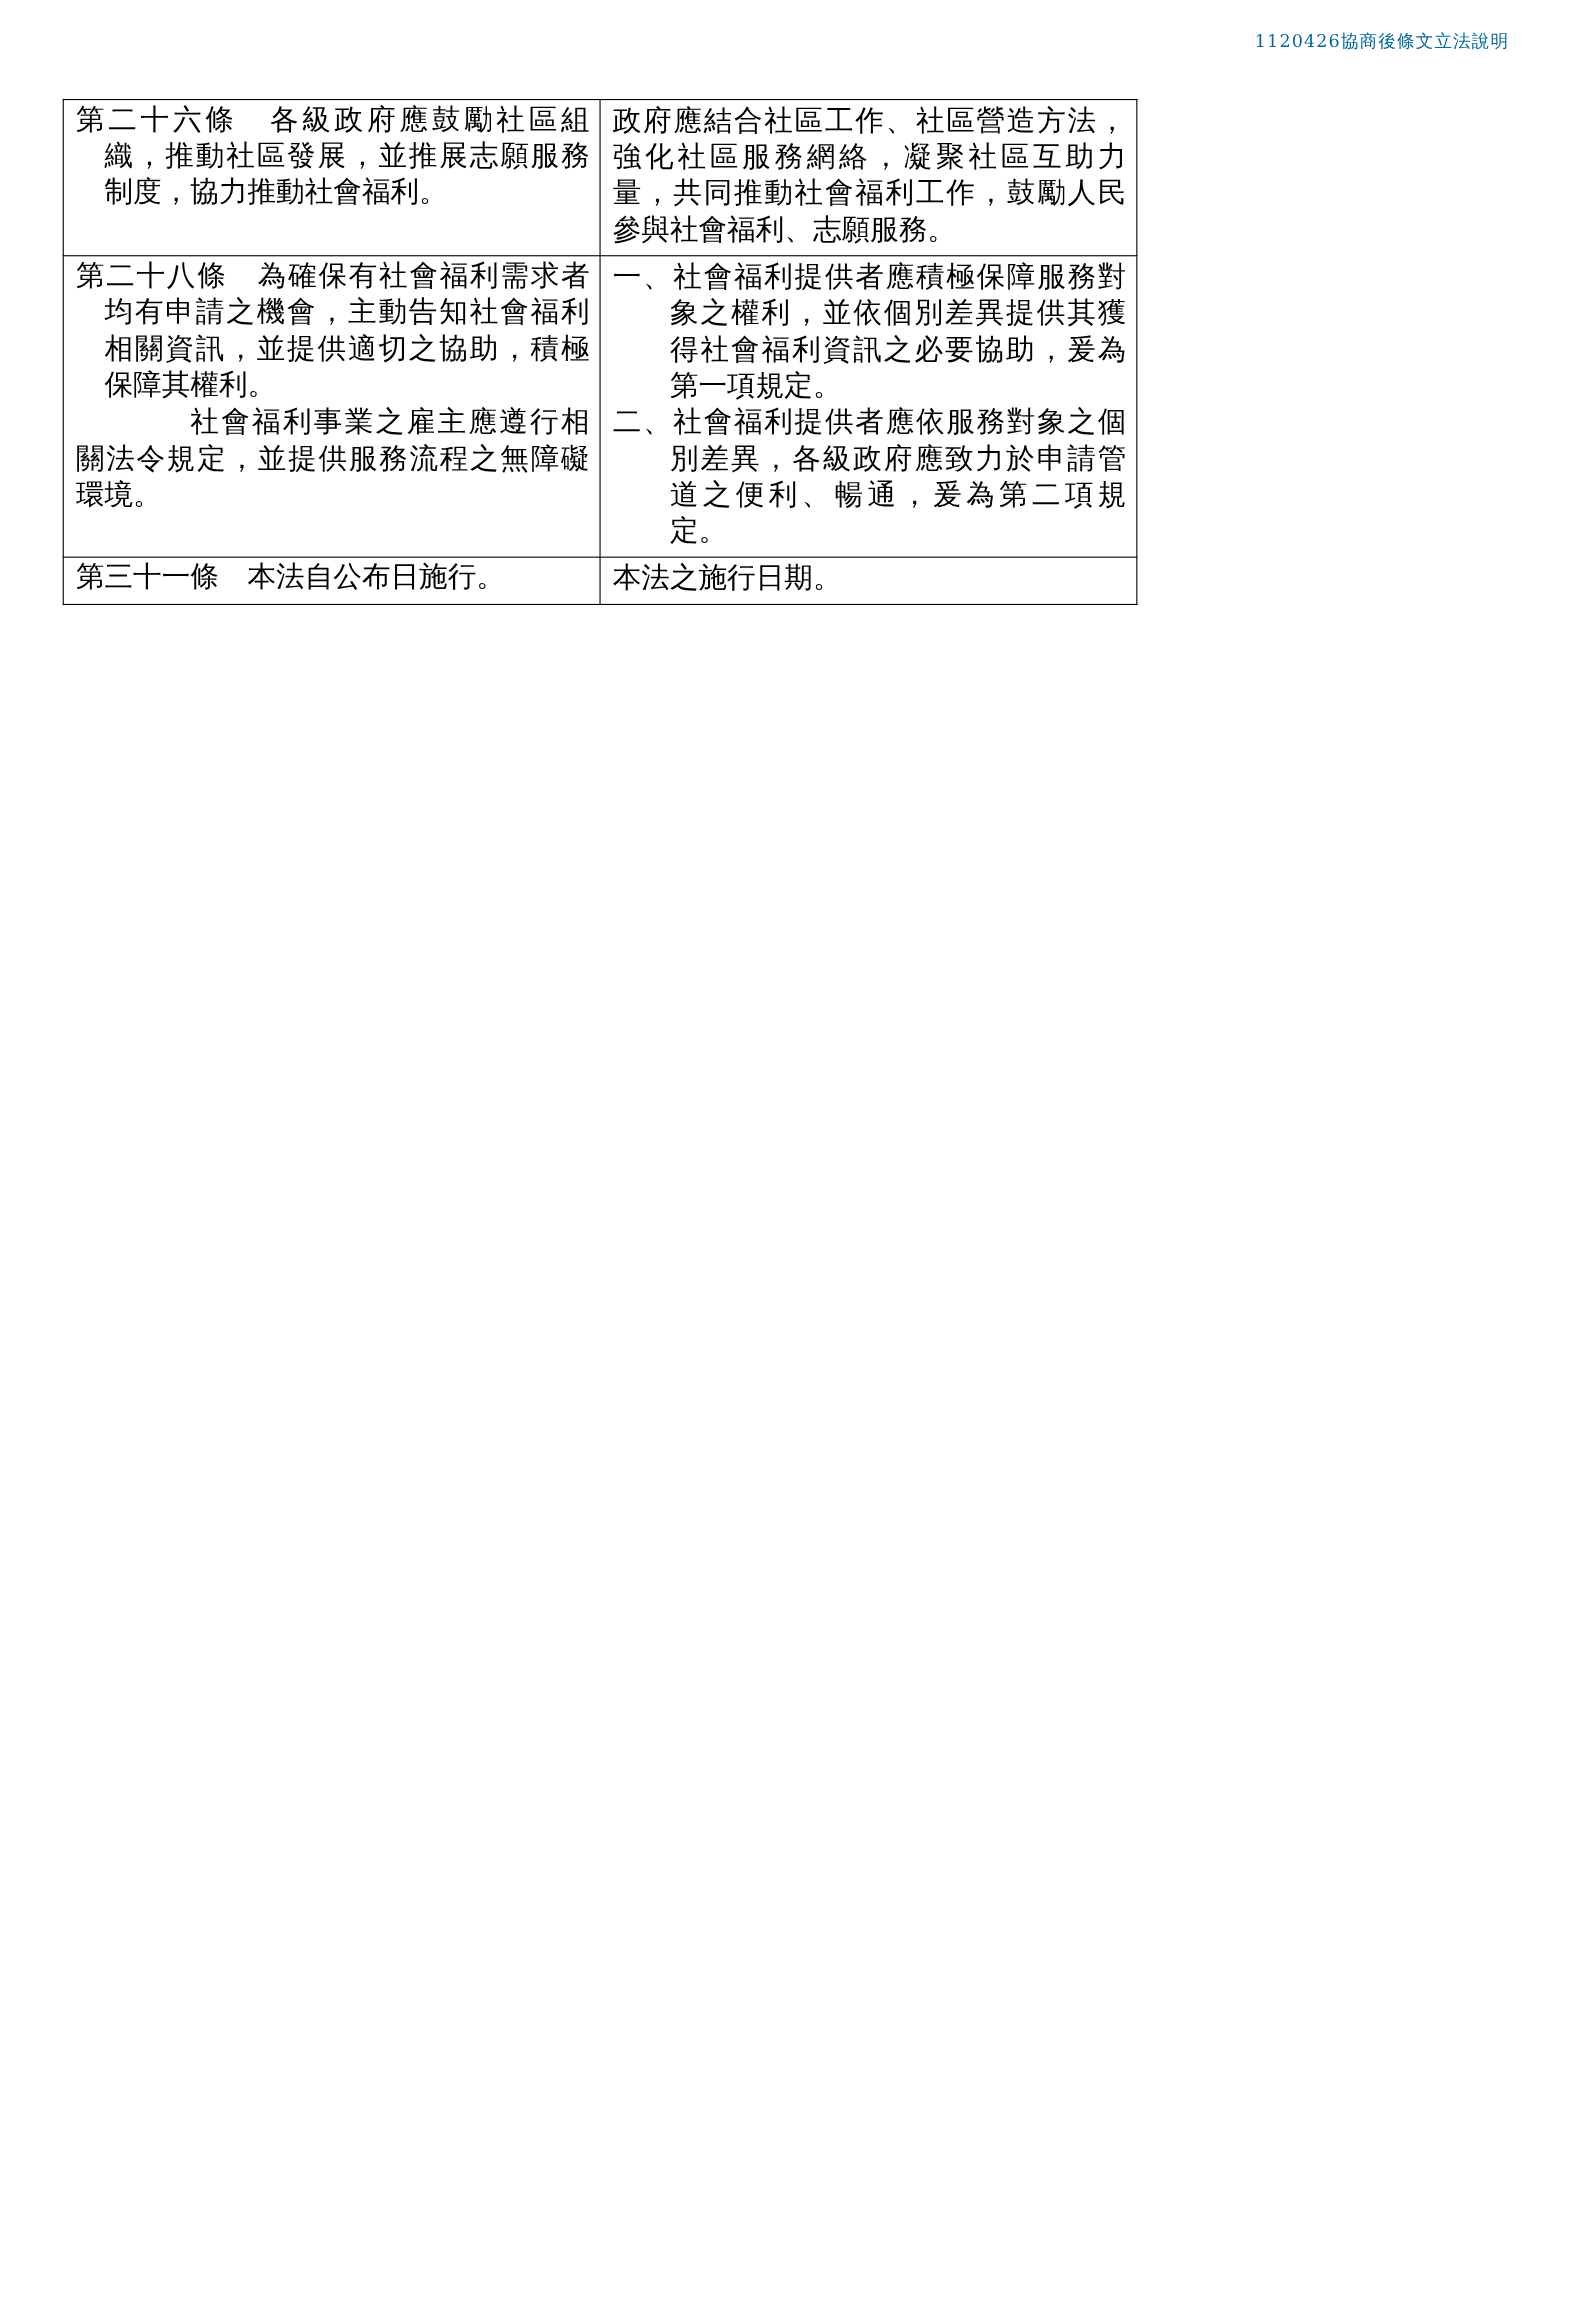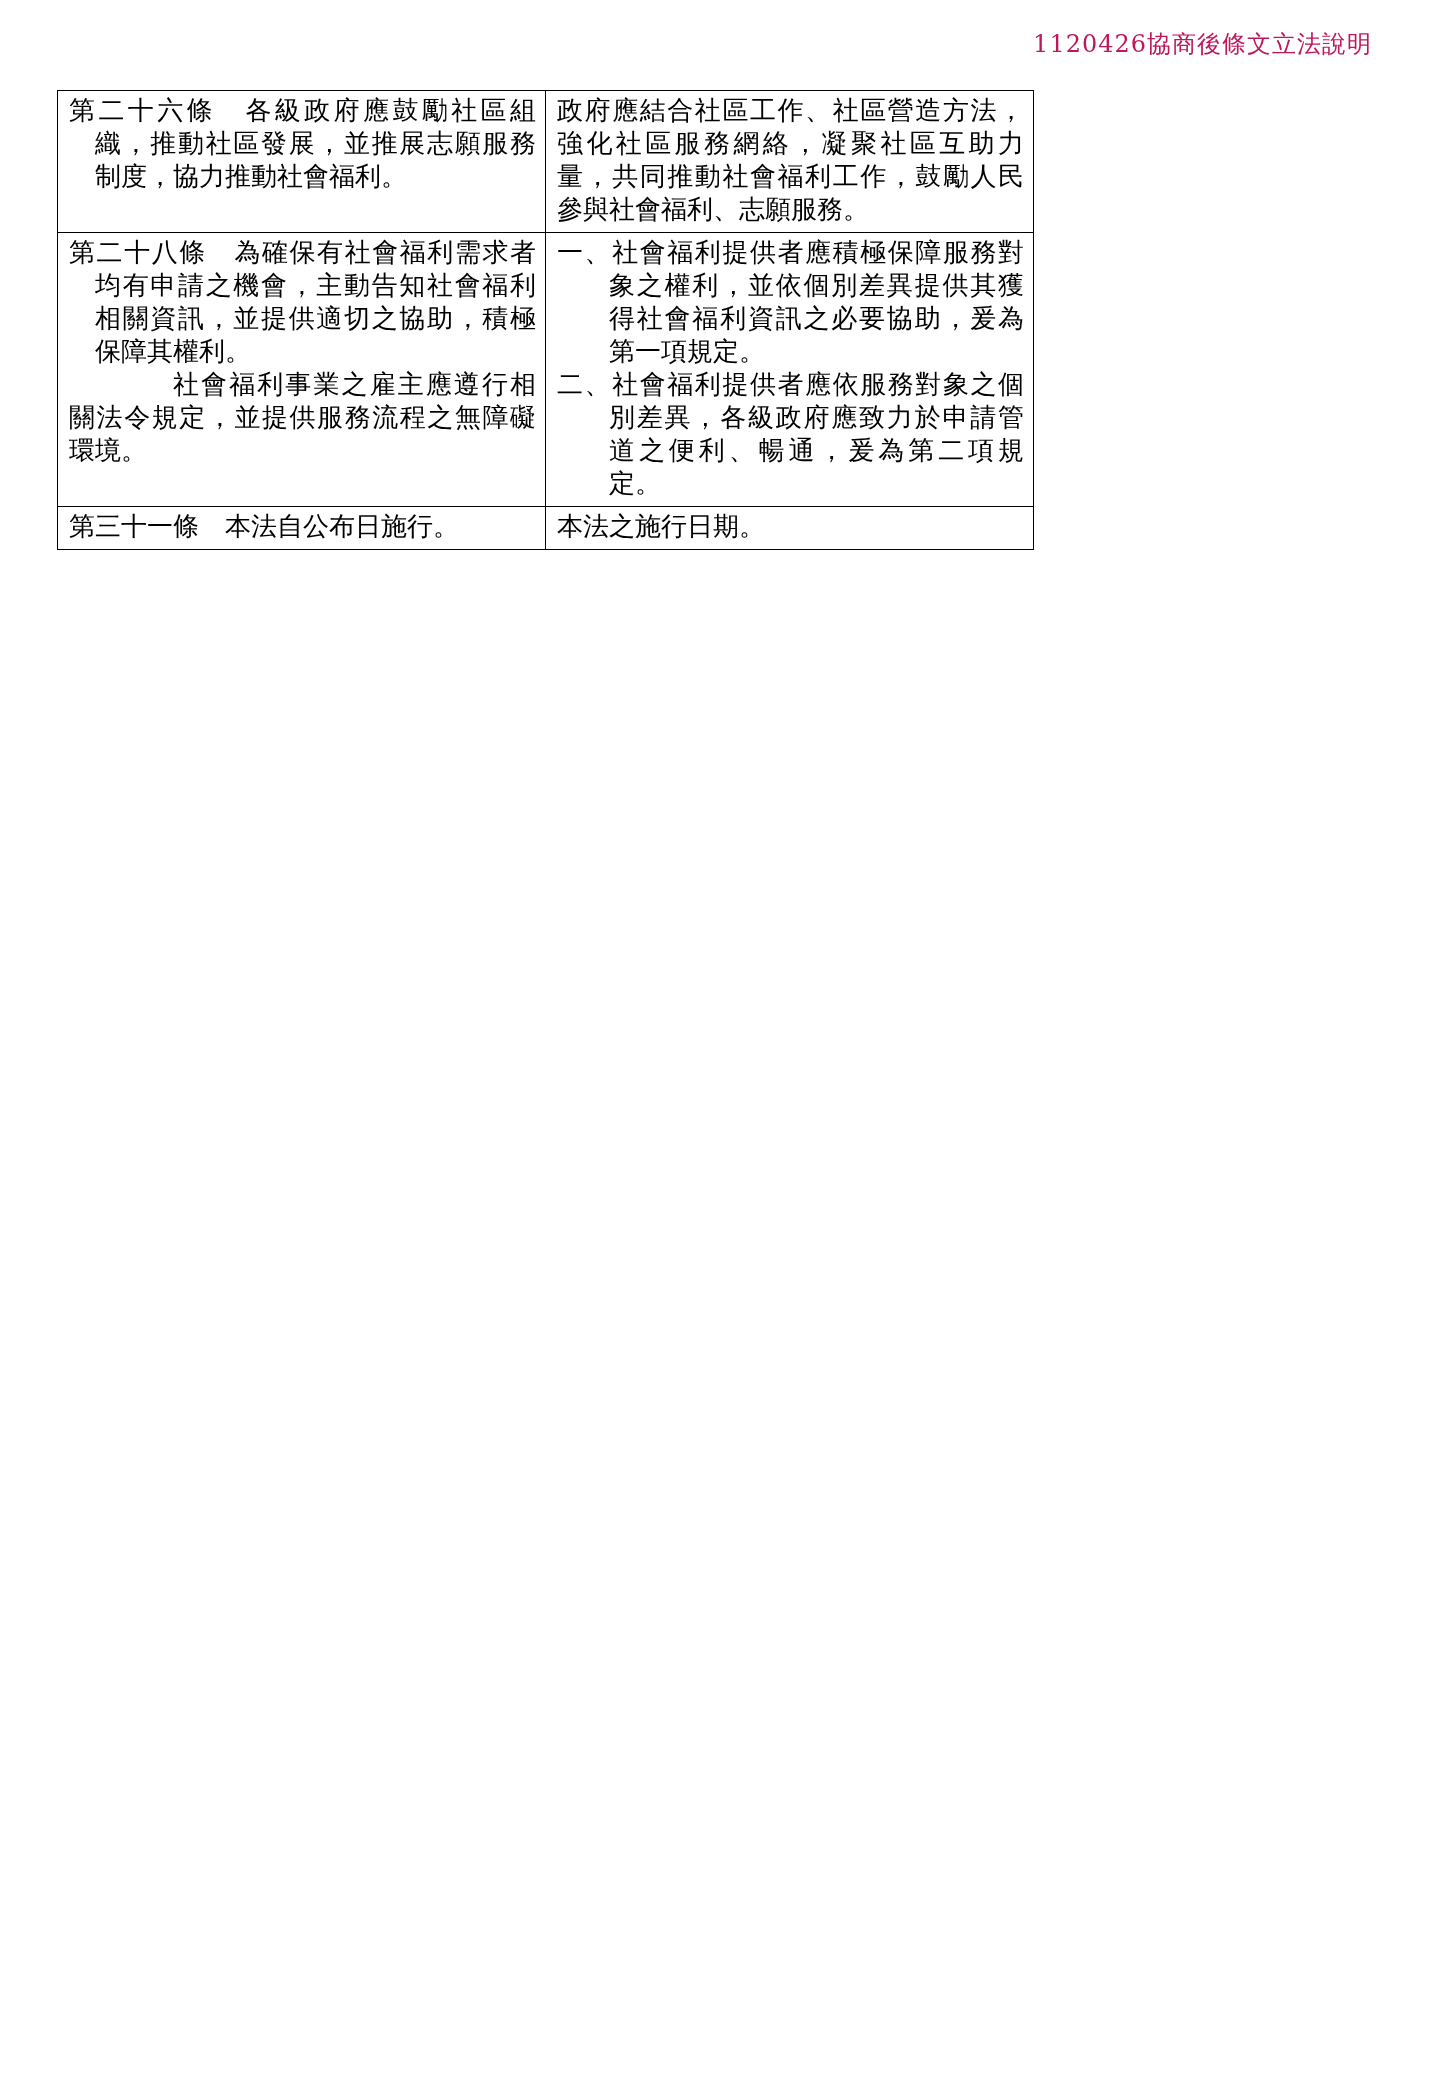--- a/index.html
+++ b/index.html
@@ -9,23 +9,23 @@
     height: 2090px;
     position: relative;
     font-family: "DejaVu Serif", serif;
     color: #000000;
     overflow: hidden;
   }
   .doc-header {
     position: absolute;
     top: 28px;
     right: 76px;
-    font-size: 24px;
+    font-size: 16px;
     letter-spacing: 1px;
-    color: #be185d;
+    color: #0369a1;
     white-space: nowrap;
   }
   table.law-table {
     position: absolute;
     top: 90px;
     left: 57px;
     width: 976px;
     border-collapse: collapse;
     table-layout: fixed;
   }
@@ -33,21 +33,21 @@
     border: 1.5px solid #000000;
     vertical-align: top;
     padding: 3px 9px 6px 11px;
     font-size: 26px;
     line-height: 33px;
     text-align: justify;
   }
   col.col-article { width: 488px; }
   col.col-explain { width: 488px; }
   .para { text-align: justify; }
-  .para.hang1   { padding-left: 1em; text-indent: -1em; }  
+  .para.hang1   { padding-left: 1em; text-indent: -1em; font-family: Liberation Mono, monospace; }  
   .para.indent1 { padding-left: 1em; }                     
   .para.indent2 { padding-left: 2em; }                     
   .para.hang2   { padding-left: 2em; text-indent: -2em; }  
   .para.first4  { text-indent: 4em; }                      
 </style>
 </head>
 <body>
 
 <div class="doc-header">1120426協商後條文立法說明</div>
 

